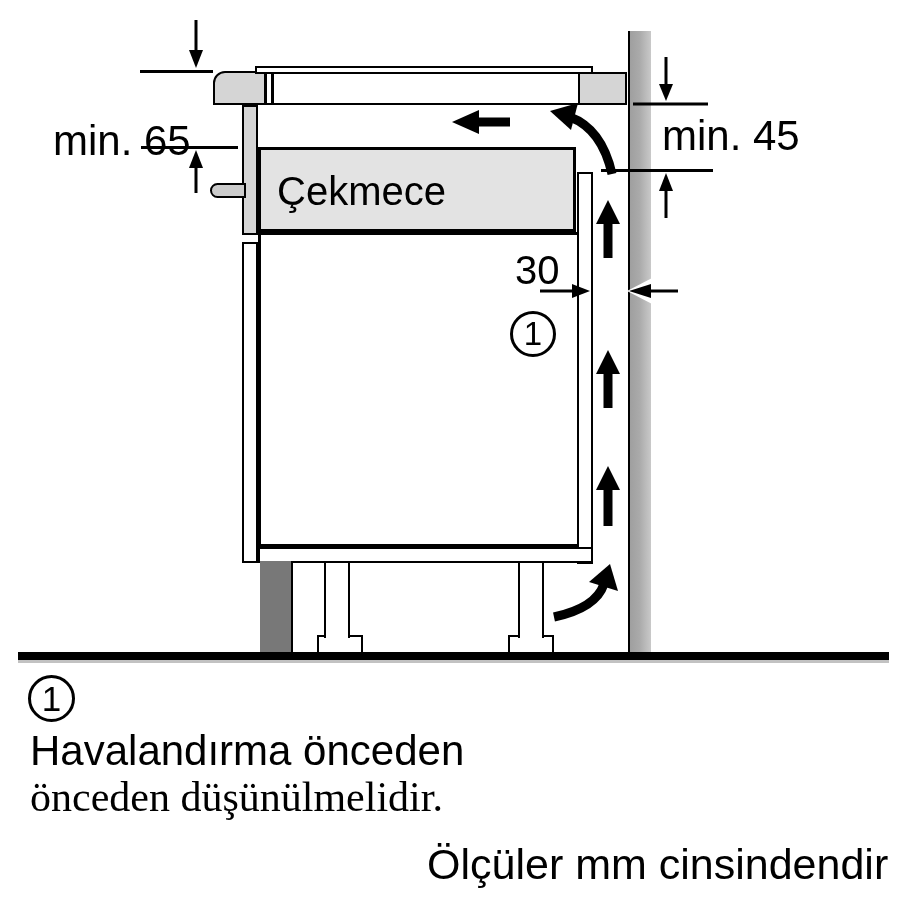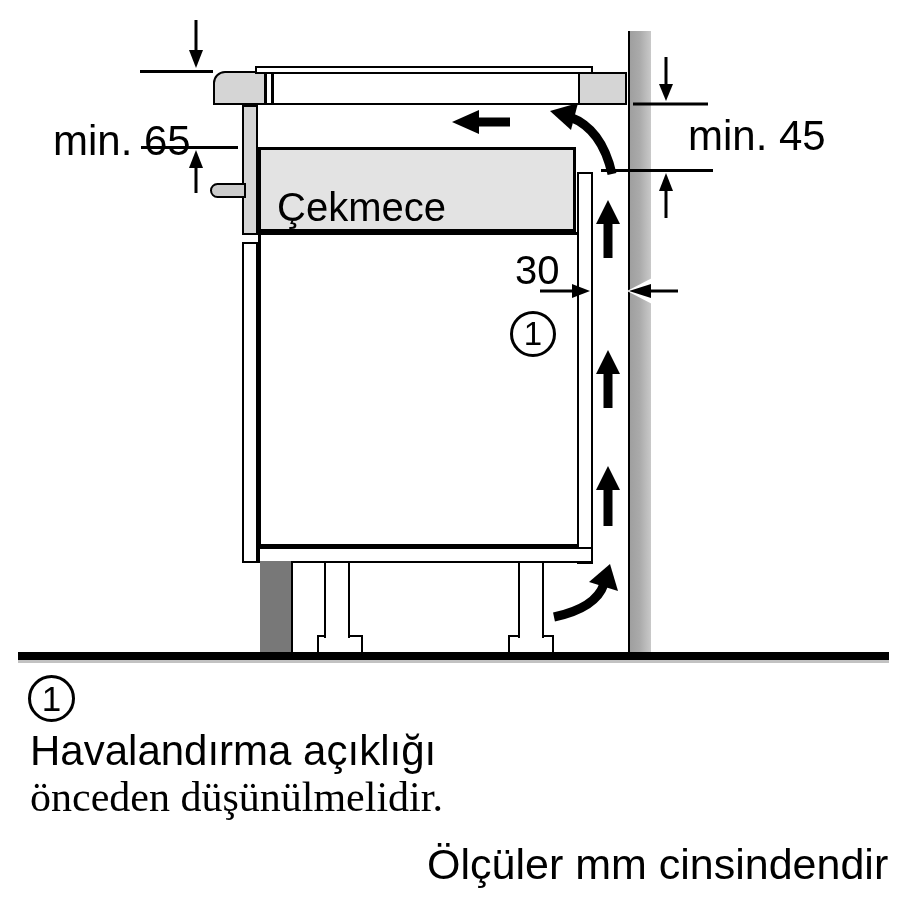--- a/index.html
+++ b/index.html
@@ -45,21 +45,21 @@
 
 <div class="abs worktop" style="left:578px;top:72px;width:49px;height:33px;"></div>
 
 <div class="abs whitebox" style="left:255px;top:66px;width:338px;height:8px;"></div>
 
 <div class="abs worktop" style="left:242px;top:105px;width:16px;height:130px;"></div>
 
 <div class="abs" style="left:210px;top:183px;width:36px;height:15px;background:#cbcbcb;border:2px solid #000;border-radius:8px 0 0 8px;"></div>
 
 <div class="abs drawer" style="left:258px;top:147px;width:318px;height:85px;"></div>
-<div class="abs drawertext" style="left:277px;top:170px;margin-top:16px;">Çekmece</div>
+<div class="abs drawertext" style="left:277px;top:170px;">Çekmece</div>
 
 <div class="abs thickbox" style="left:258px;top:232px;width:322px;height:315px;"></div>
 
 <div class="abs whitebox" style="left:577px;top:172px;width:16px;height:392px;"></div>
 
 <div class="abs whitebox" style="left:242px;top:242px;width:16px;height:321px;"></div>
 
 <div class="abs whitebox" style="left:258px;top:547px;width:335px;height:16px;"></div>
 
 <div class="abs plinth" style="left:260px;top:561px;width:33px;height:92px;"></div>
@@ -115,25 +115,25 @@
 
     <rect x="603.5" y="488" width="9" height="38" fill="#000"></rect>
     <polygon points="596,490 620,490 608,466" fill="#000"></polygon>
 
     <path d="M 554 617 Q 596 608 604 584" fill="none" stroke="#000" stroke-width="9"></path>
     <polygon points="610,564 618,591 589,582" fill="#000"></polygon>
   </g>
 </svg>
 
 <div class="abs dimtext" style="left:53px;top:92px;margin-top:27px;">min. 65</div>
-<div class="abs dimtext" style="left:688px;top:114px;text-align:center;">min. 45</div>
+<div class="abs dimtext" style="left:662px;top:114px;text-align:center;">min. 45</div>
 <div class="abs gaptext" style="left:515px;top:249px;">30</div>
 
 <div class="abs callout small" style="left:510px;top:311px;">
   <span>1</span>
 </div>
 
 <div class="abs callout footer" style="left:28px;top:675px;">
   <span>1</span>
 </div>
-<div class="abs notetext" style="left:30px;top:727px;">Havalandırma açıklığı</div>
+<div class="abs notetext" style="left:30px;top:727px;">Havalandırma önceden</div>
 <div class="abs notetext" style="left:30px;top:774px;font-family:Liberation Serif, serif;">önceden düşünülmelidir.</div>
 <div class="abs unitstext" style="left:427px;top:840px;">Ölçüler mm cinsindendir</div>
 
 </body></html>

